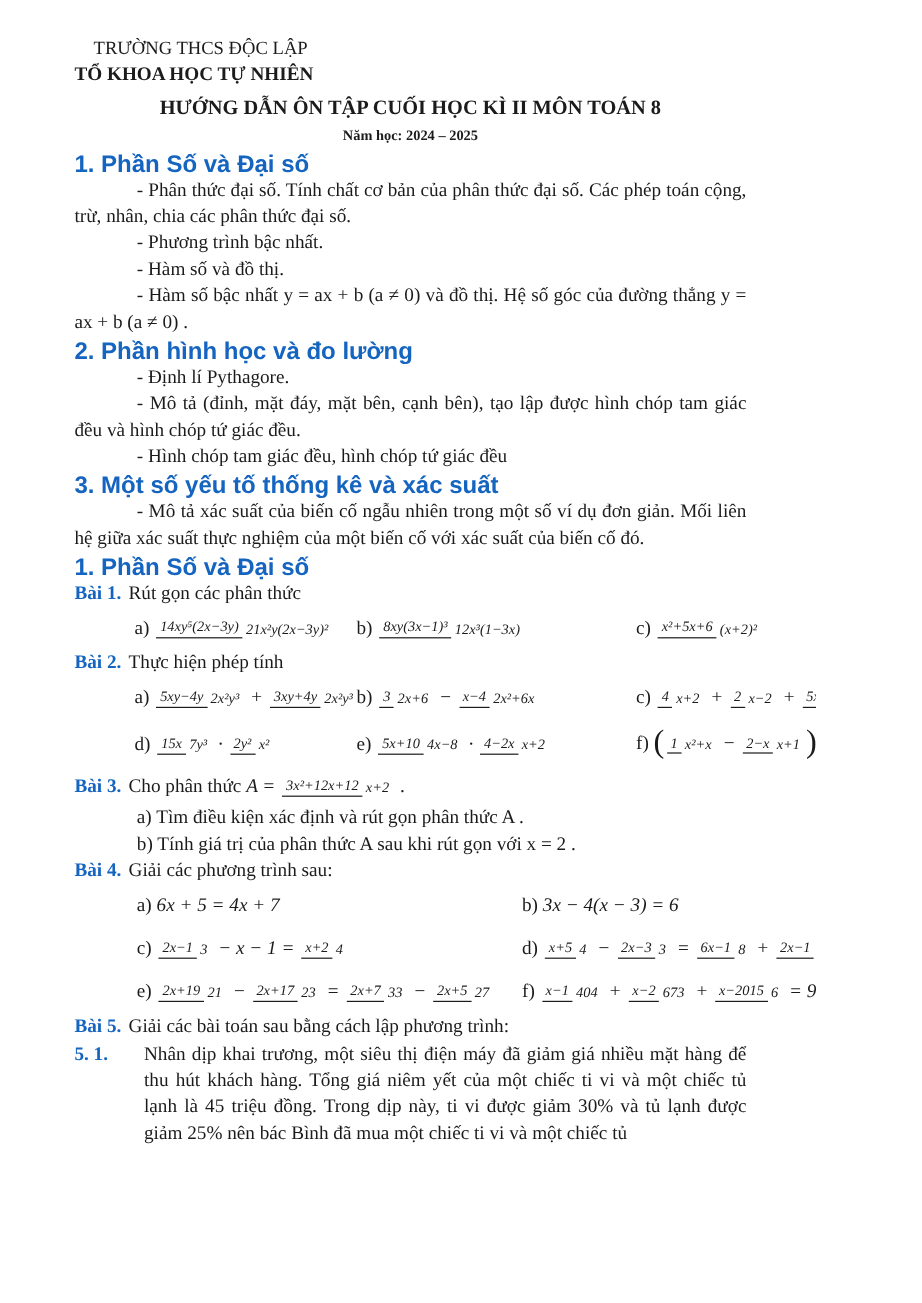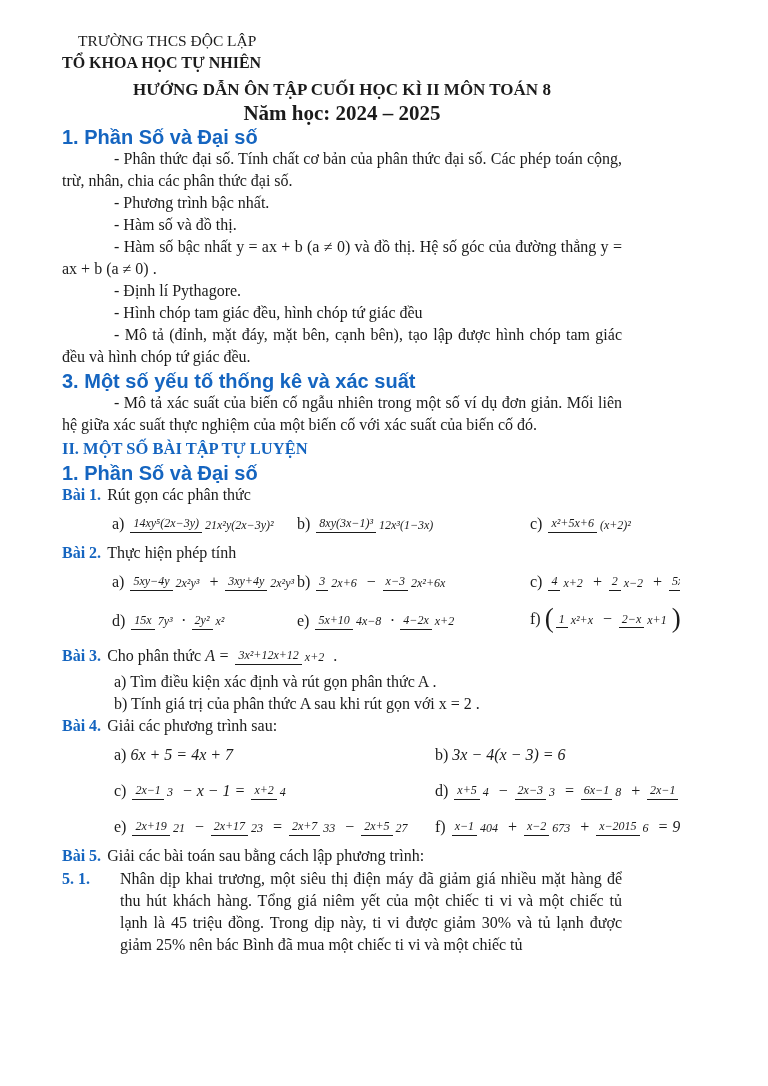--- a/index.html
+++ b/index.html
@@ -9,21 +9,21 @@
     width:680px; height:1086px; background:#fff;
     padding:30px 58px 16px 62px;
     display:flex; flex-direction:column;
     font-family:"Liberation Serif", serif;
     font-size:16px; color:#1b1b1b; line-height:22px;
     overflow:hidden;
   }
   .school { padding-left:16px; font-size:15.5px; }
   .dept   { font-weight:bold; font-size:16px; }
   .title  { text-align:center; font-weight:bold; font-size:17px; margin-top:5px; }
-  .year   { text-align:center; font-weight:bold; font-size:21px; margin-top:1px; }
+  .year   { text-align:center; font-weight:bold; font-size:12px; margin-top:1px; }
   .h-serif { color:var(--blue,#1565c0); font-weight:bold; font-size:16.5px; margin-top:2px; }
   .h-sans  { color:var(--blue,#1565c0); font-weight:bold; font-size:20px;
              font-family:"Liberation Sans", sans-serif; margin-top:2px; }
   p.body { text-align:justify; }
   .ind  { text-indent:52px; }
   .ind2 { padding-left:52px; text-align:left; }
   .bai  { color:var(--blue,#1565c0); font-weight:bold; margin-right:6px; }
   .mrow { display:grid; align-items:center; margin:7px 0; }
   .cols3 { grid-template-columns:185px 233px 1fr; padding-left:50px; }
   .cols2 { grid-template-columns:321px 1fr; padding-left:52px; }
@@ -50,28 +50,28 @@
   <div class="title">HƯỚNG DẪN ÔN TẬP CUỐI HỌC KÌ II MÔN TOÁN 8</div>
   <div class="year">Năm học: 2024 – 2025</div>
 
 
   <div class="h-sans">1. Phần Số và Đại số</div>
   <p class="body ind">- Phân thức đại số. Tính chất cơ bản của phân thức đại số. Các phép toán cộng, trừ, nhân, chia các phân thức đại số.</p>
   <p class="body ind">- Phương trình bậc nhất.</p>
   <p class="body ind">- Hàm số và đồ thị.</p>
   <p class="body ind">- Hàm số bậc nhất  y = ax + b  (a ≠ 0)  và đồ thị. Hệ số góc của đường thẳng  y = ax + b  (a ≠ 0) .</p>
 
+  <div class="h-sans">2. Phần hình học và đo lường</div>
   <p class="body ind">- Định lí Pythagore.</p>
+  <p class="body ind">- Mô tả (đỉnh, mặt đáy, mặt bên, cạnh bên), tạo lập được hình chóp tam giác đều và hình chóp tứ giác đều.</p>
   <p class="body ind">- Hình chóp tam giác đều, hình chóp tứ giác đều</p>
-  <p class="body ind">- Mô tả (đỉnh, mặt đáy, mặt bên, cạnh bên), tạo lập được hình chóp tam giác đều và hình chóp tứ giác đều.</p>
 
   <div class="h-sans">3. Một số yếu tố thống kê và xác suất</div>
   <p class="body ind">- Mô tả xác suất của biến cố ngẫu nhiên trong một số ví dụ đơn giản. Mối liên hệ giữa xác suất thực nghiệm của một biến cố với xác suất của biến cố đó.</p>
 
-  <div class="h-serif">II. MỘT SỐ BÀI TẬP TỰ  LUYỆN</div>
   <div class="h-sans">1. Phần Số và Đại số</div>
 
   <p class="body"><b class="bai">Bài 1.</b><span>Rút gọn các phân thức</span></p>
   <div class="mrow cols3">
     <div class="mitem"><span class="rm">a) </span><span class="frac">
           <span class="fn">14xy⁵(2x−3y)</span>
           <span class="fd">21x²y(2x−3y)²</span>
         </span></div>
     <div class="mitem"><span class="rm">b) </span><span class="frac">
           <span class="fn">8xy(3x−1)³</span>
@@ -89,21 +89,21 @@
           <span class="fn">5xy−4y</span>
           <span class="fd">2x²y³</span>
         </span><span> + </span><span class="frac">
           <span class="fn">3xy+4y</span>
           <span class="fd">2x²y³</span>
         </span></div>
     <div class="mitem"><span class="rm">b) </span><span class="frac">
           <span class="fn">3</span>
           <span class="fd">2x+6</span>
         </span><span> − </span><span class="frac">
-          <span class="fn">x−3</span>
+          <span class="fn">x−4</span>
           <span class="fd">2x²+6x</span>
         </span></div>
     <div class="mitem"><span class="rm">c) </span><span class="frac">
           <span class="fn">4</span>
           <span class="fd">x+2</span>
         </span><span> + </span><span class="frac">
           <span class="fn">2</span>
           <span class="fd">x−2</span>
         </span><span> + </span><span class="frac">
           <span class="fn">5x−6</span>

